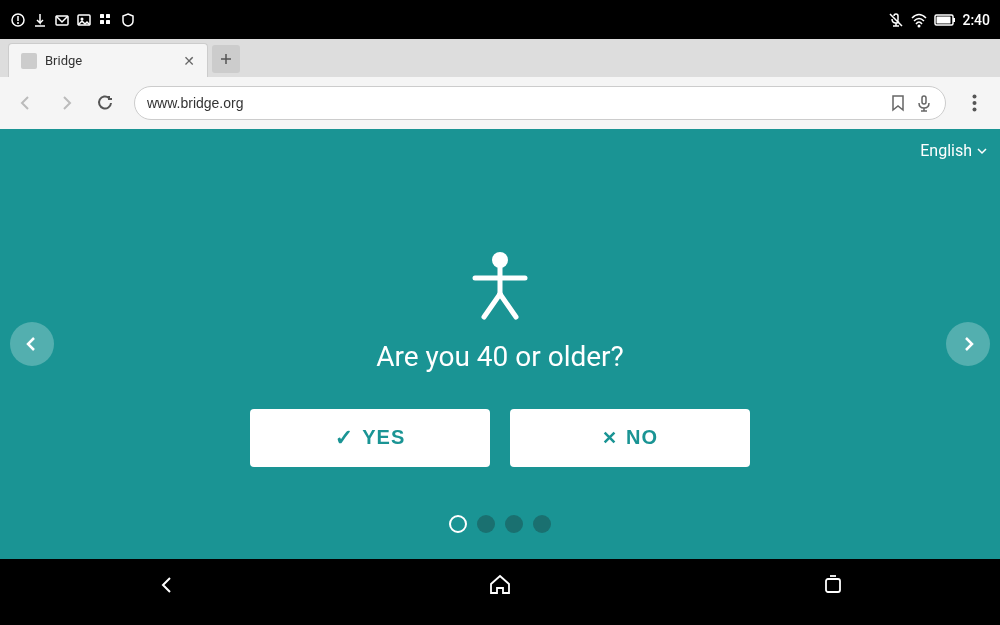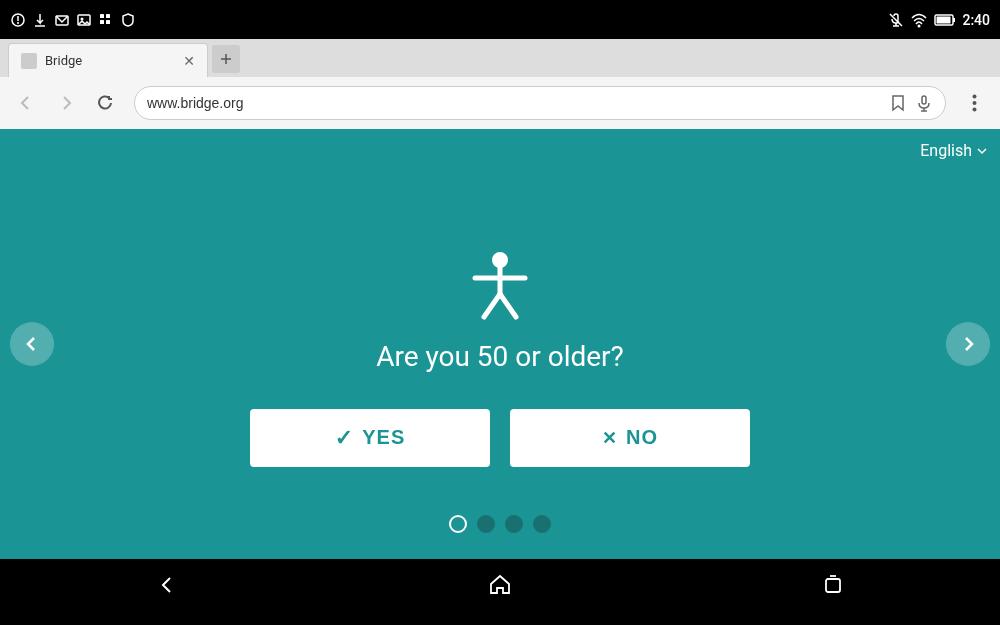--- a/index.html
+++ b/index.html
@@ -388,21 +388,21 @@
 
         <line x1="30" y1="16" x2="30" y2="42" stroke="#fff" stroke-width="5" stroke-linecap="round"></line>
 
         <line x1="5" y1="26" x2="55" y2="26" stroke="#fff" stroke-width="5" stroke-linecap="round"></line>
 
         <line x1="30" y1="42" x2="14" y2="65" stroke="#fff" stroke-width="5" stroke-linecap="round"></line>
         <line x1="30" y1="42" x2="46" y2="65" stroke="#fff" stroke-width="5" stroke-linecap="round"></line>
       </svg>
     </div>
 
-    <div class="question-text">Are you 50 or older?</div>
+    <div class="question-text">Are you 40 or older?</div>
 
     <div class="answer-buttons">
       <button class="answer-btn">
         <span style="font-size:22px;">✓</span>
         <span>YES</span>
       </button>
       <button class="answer-btn">
         <span style="font-size:18px;">✕</span>
         <span>NO</span>
       </button>

